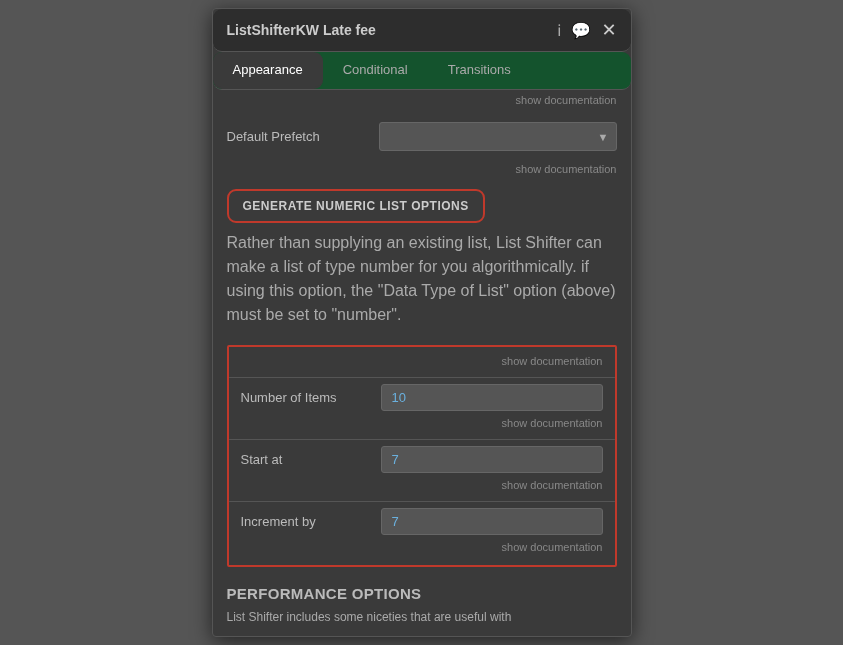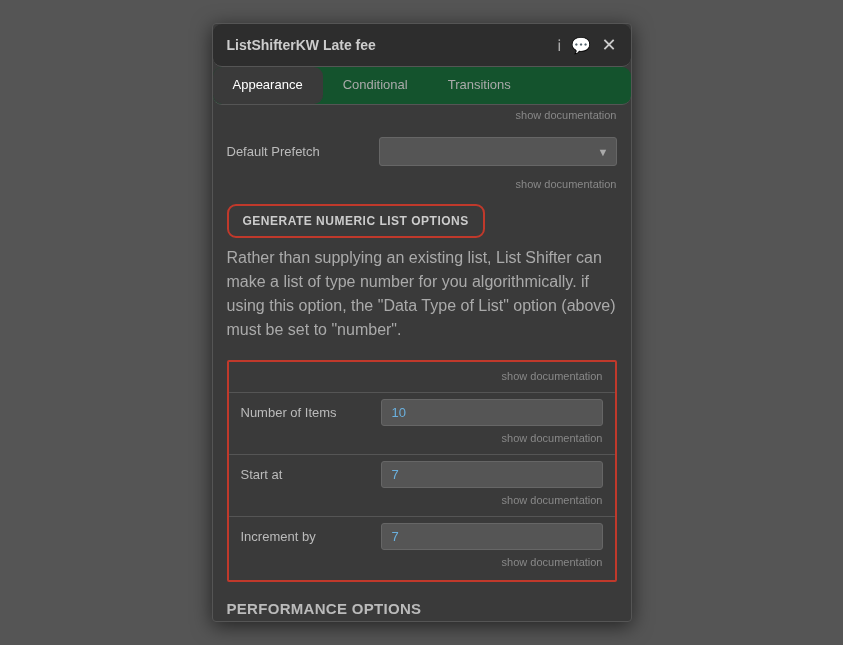--- a/index.html
+++ b/index.html
@@ -275,15 +275,16 @@
         <span class="numeric-value">7</span>
       </div>
       <div class="numeric-show-doc">
         <span>show documentation</span>
       </div>
 
     </div>
 
     
     <div class="performance-label">PERFORMANCE OPTIONS</div>
+    <div class="performance-text">List Shifter includes some niceties that are useful with</div>
 
   </div>
 </div>
 
 </body></html>

